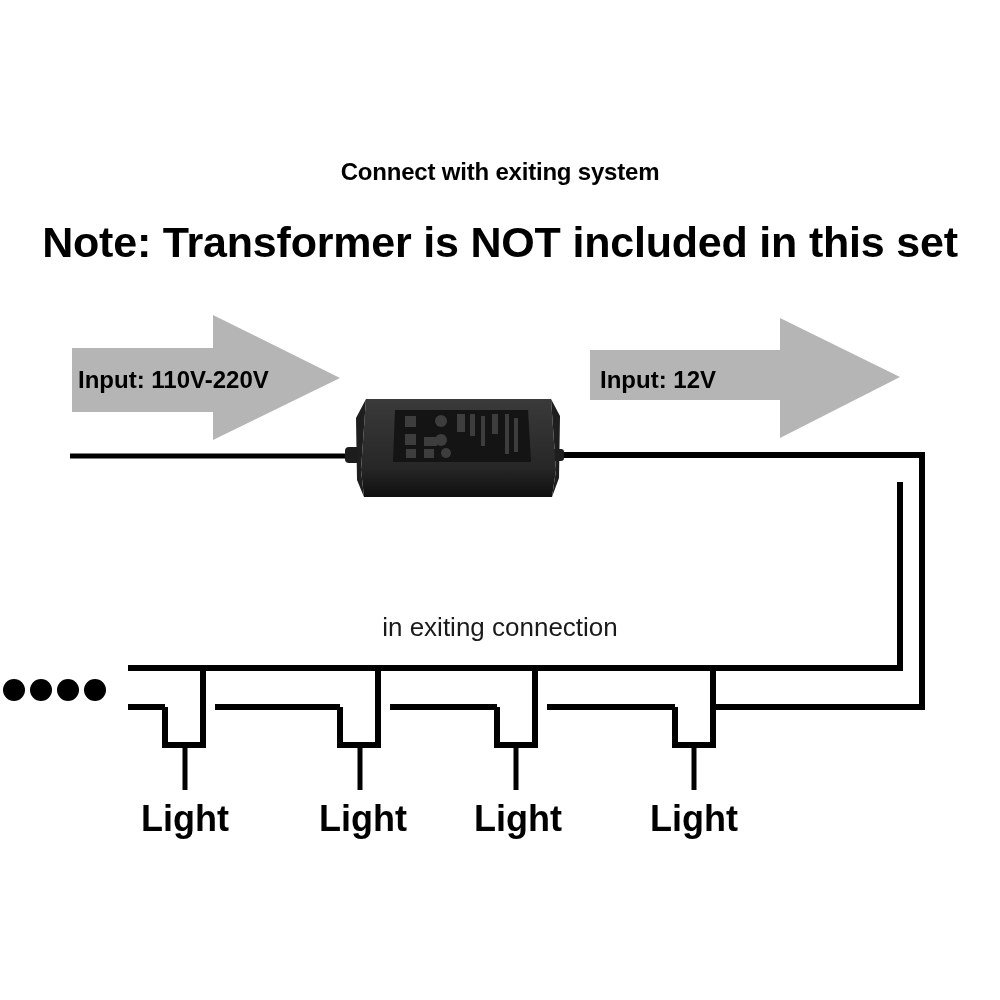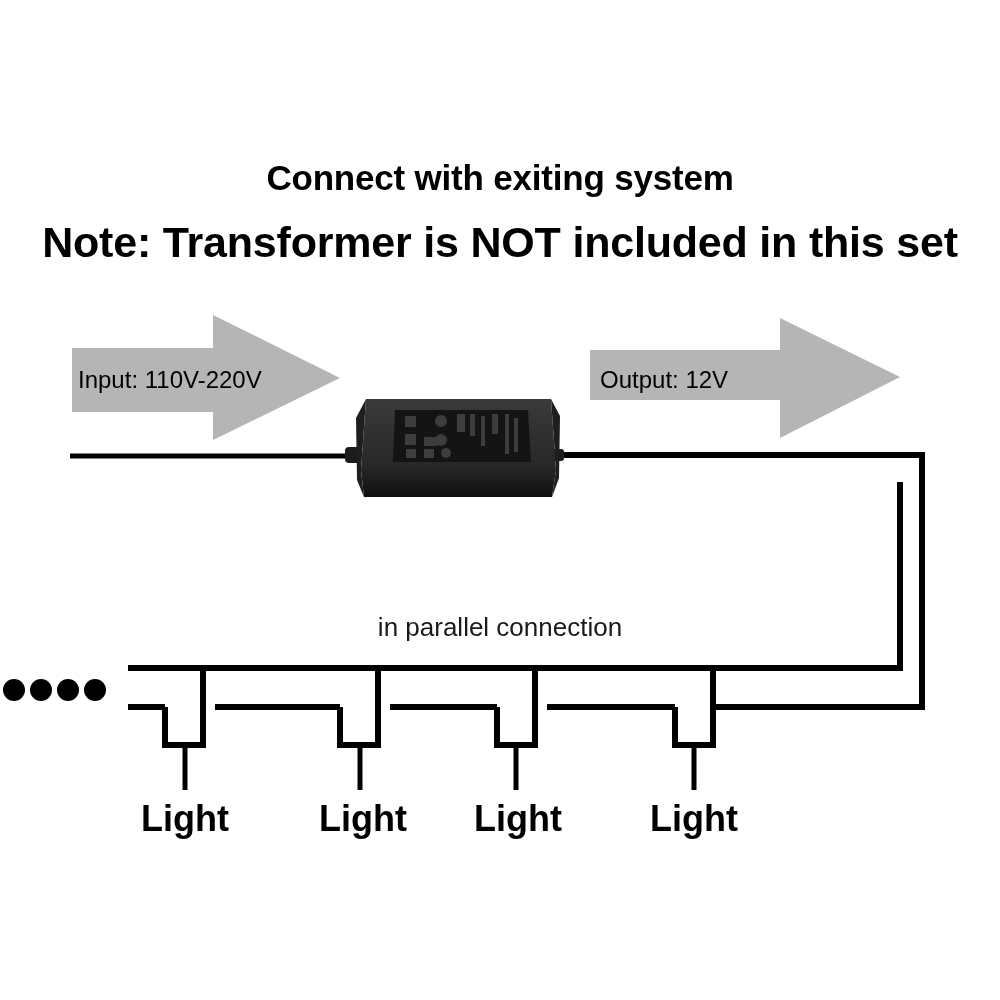--- a/index.html
+++ b/index.html
@@ -18,30 +18,30 @@
   .heading {
     position: absolute;
     width: 100%;
     text-align: center;
     color: #000000;
     font-weight: bold;
     letter-spacing: -0.2px;
   }
   #title-main {
     top: 158px;
-    font-size: 35px;
+    font-size: 24px;
   }
   #title-note {
     top: 218px;
     font-size: 43px;
   }
   .arrow-label {
     position: absolute;
     color: #000000;
-    font-weight: normal;
+    font-weight: bold;
     font-size: 24px;
     white-space: nowrap;
     z-index: 5;
   }
   #label-input { left: 78px; top: 366px; }
   #label-output { left: 600px; top: 366px; }
   #parallel-label {
     position: absolute;
     left: 0; right: 0;
     top: 612px;
@@ -78,21 +78,21 @@
 
   <div class="heading" id="title-main">Connect with exiting system</div>
   <div class="heading" id="title-note">Note: Transformer is NOT included in this set</div>
 
   <svg class="layer" id="arrow-layer" viewBox="0 0 1000 1000">
     <polygon fill="#b5b5b5" points="72,348 213,348 213,315 340,378 213,440 213,412 72,412"></polygon>
     <polygon fill="#b5b5b5" points="590,350 780,350 780,318 900,377 780,438 780,400 590,400"></polygon>
   </svg>
 
   <div class="arrow-label" id="label-input">Input: 110V-220V</div>
-  <div class="arrow-label" id="label-output">Output: 12V</div>
+  <div class="arrow-label" id="label-output">Input: 12V</div>
 
   <svg class="layer" id="wire-layer" viewBox="0 0 1000 1000">
     <g stroke="#000000" fill="none" stroke-width="6" stroke-linecap="butt">
 
       <path d="M70,456 L352,456" stroke-width="5"></path>
 
       <path d="M558,455 L922,455 L922,707 L713,707"></path>
 
       <path d="M900,482 L900,668 L203,668"></path>
 
@@ -169,20 +169,20 @@
       <rect x="492" y="414" width="6" height="20"></rect>
       <rect x="424" y="437" width="13" height="9"></rect>
       <rect x="406" y="449" width="10" height="9"></rect>
       <rect x="424" y="449" width="10" height="9"></rect>
       <circle cx="446" cy="453" r="5"></circle>
       <rect x="505" y="414" width="4" height="40"></rect>
       <rect x="514" y="418" width="4" height="34"></rect>
     </g>
   </svg>
 
-  <div id="parallel-label">in parallel connection</div>
+  <div id="parallel-label">in exiting connection</div>
 
   <div class="light-label" style="left:185px;">Light</div>
   <div class="light-label" style="left:363px;">Light</div>
   <div class="light-label" style="left:518px;">Light</div>
   <div class="light-label" style="left:694px;">Light</div>
 
 </div>
 
 </body></html>

